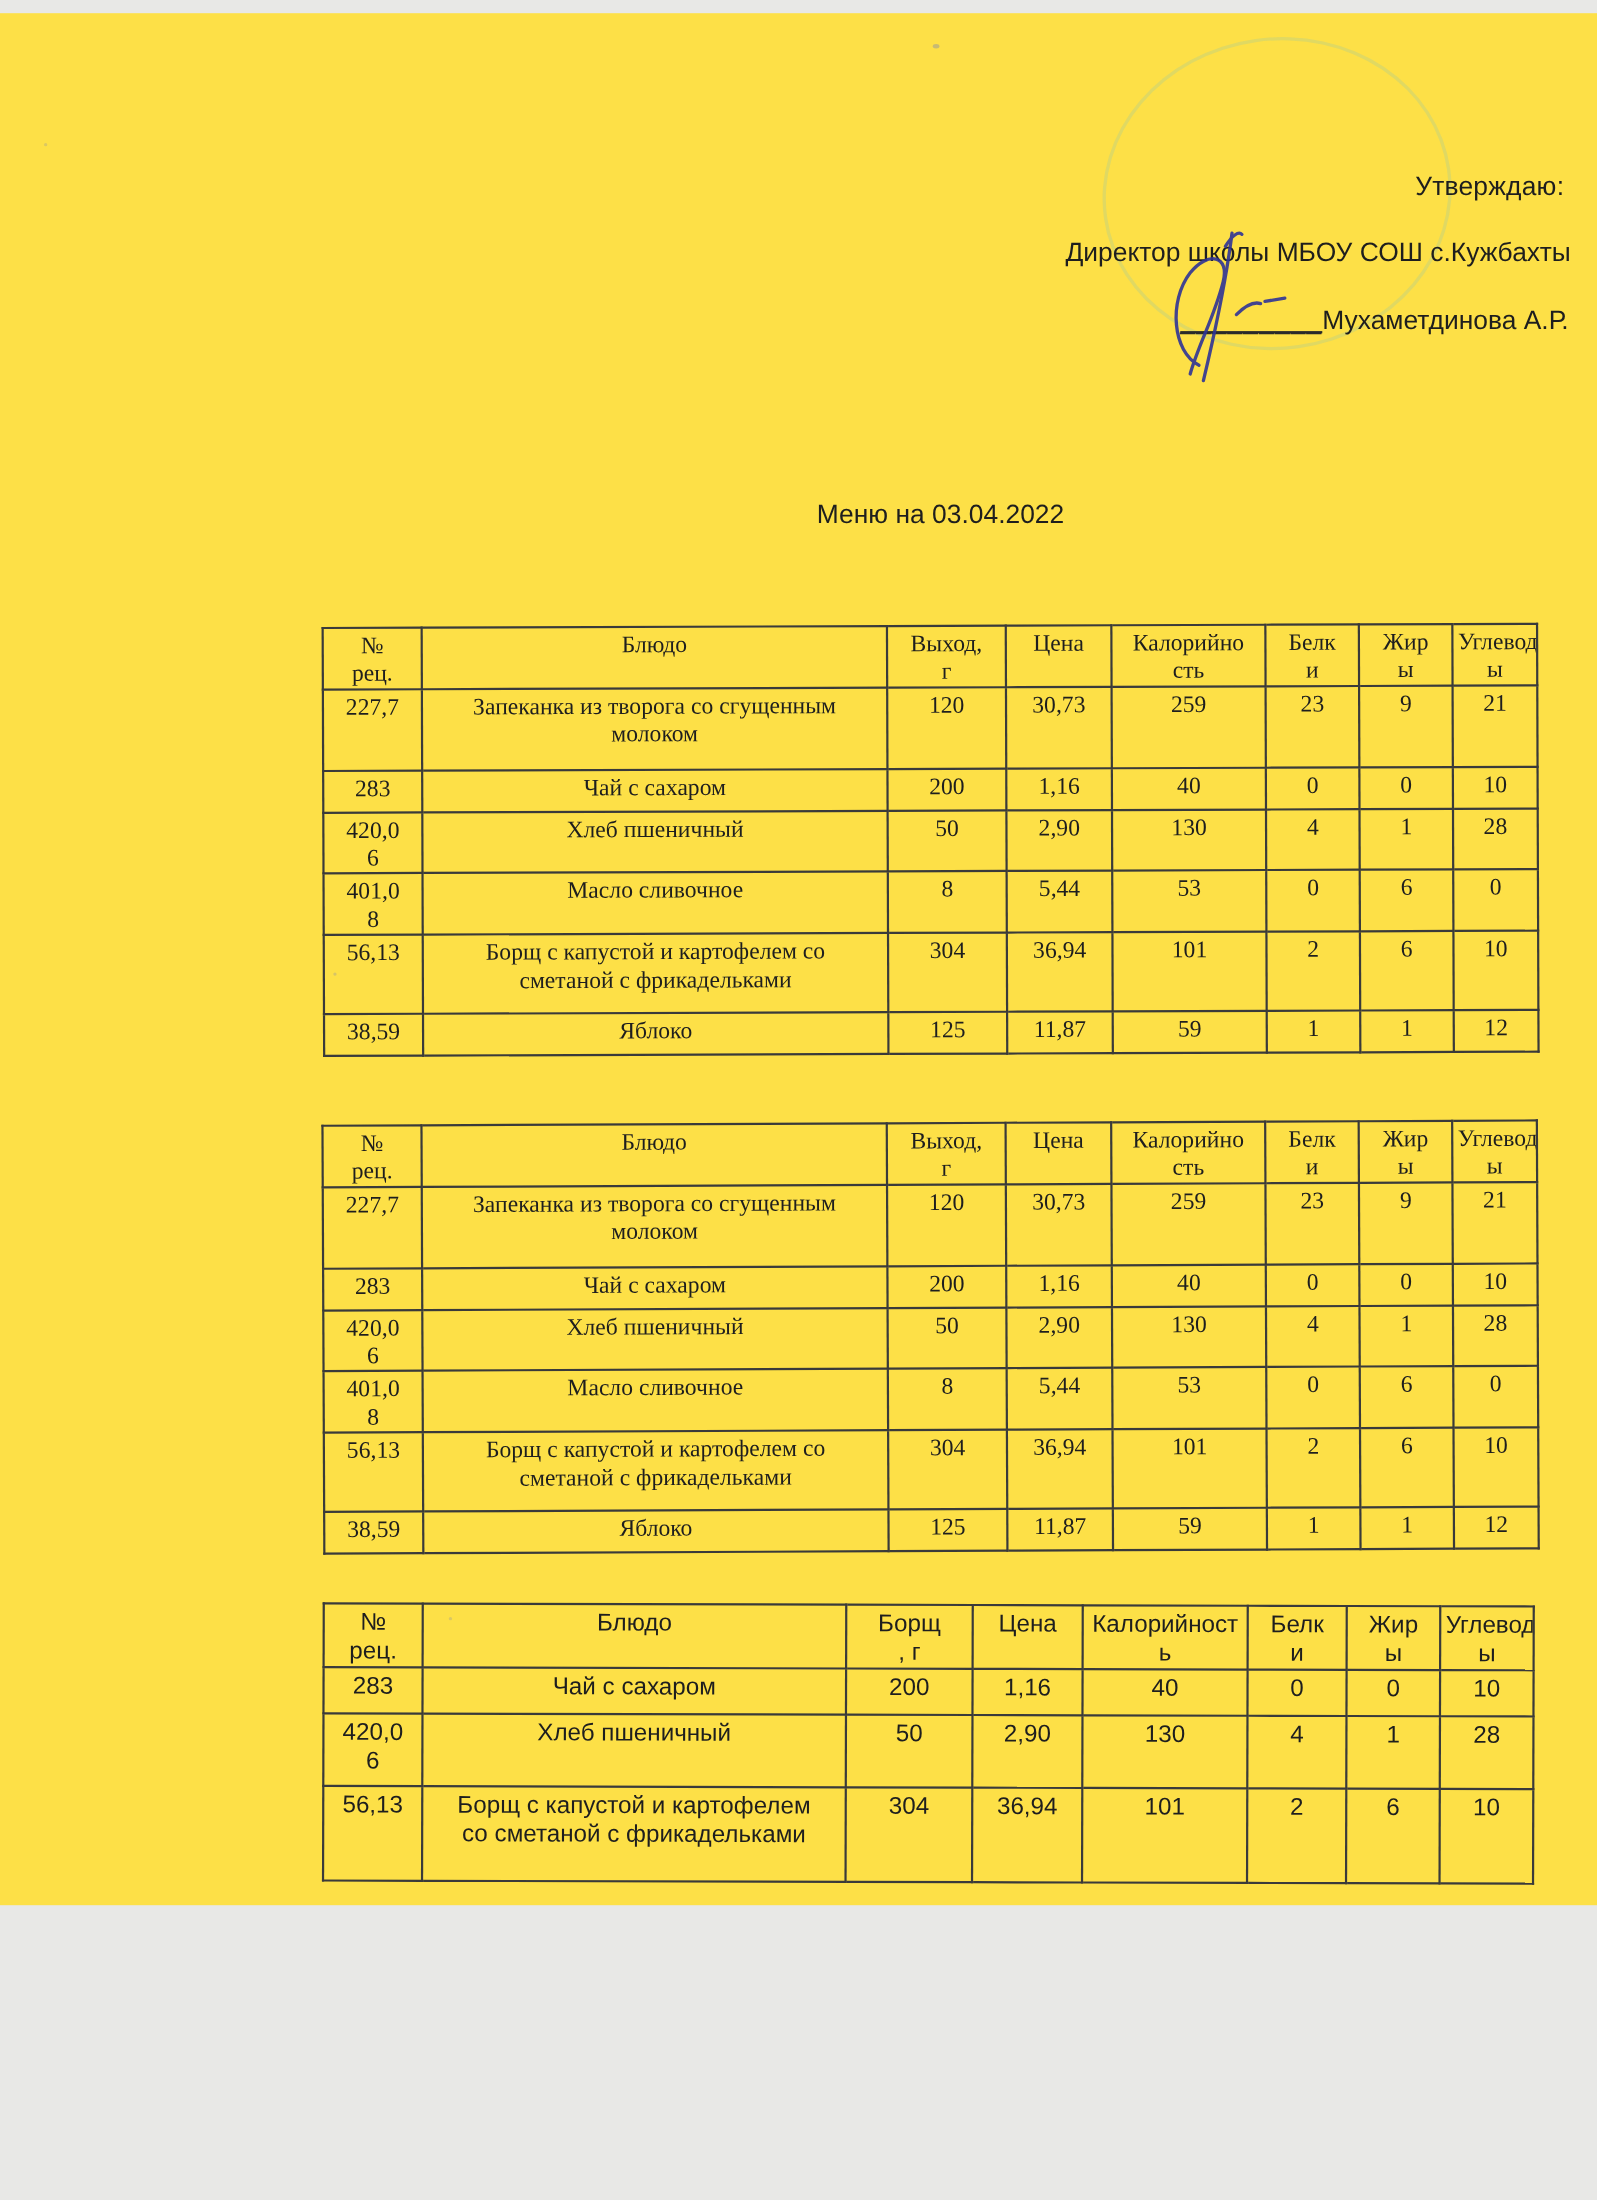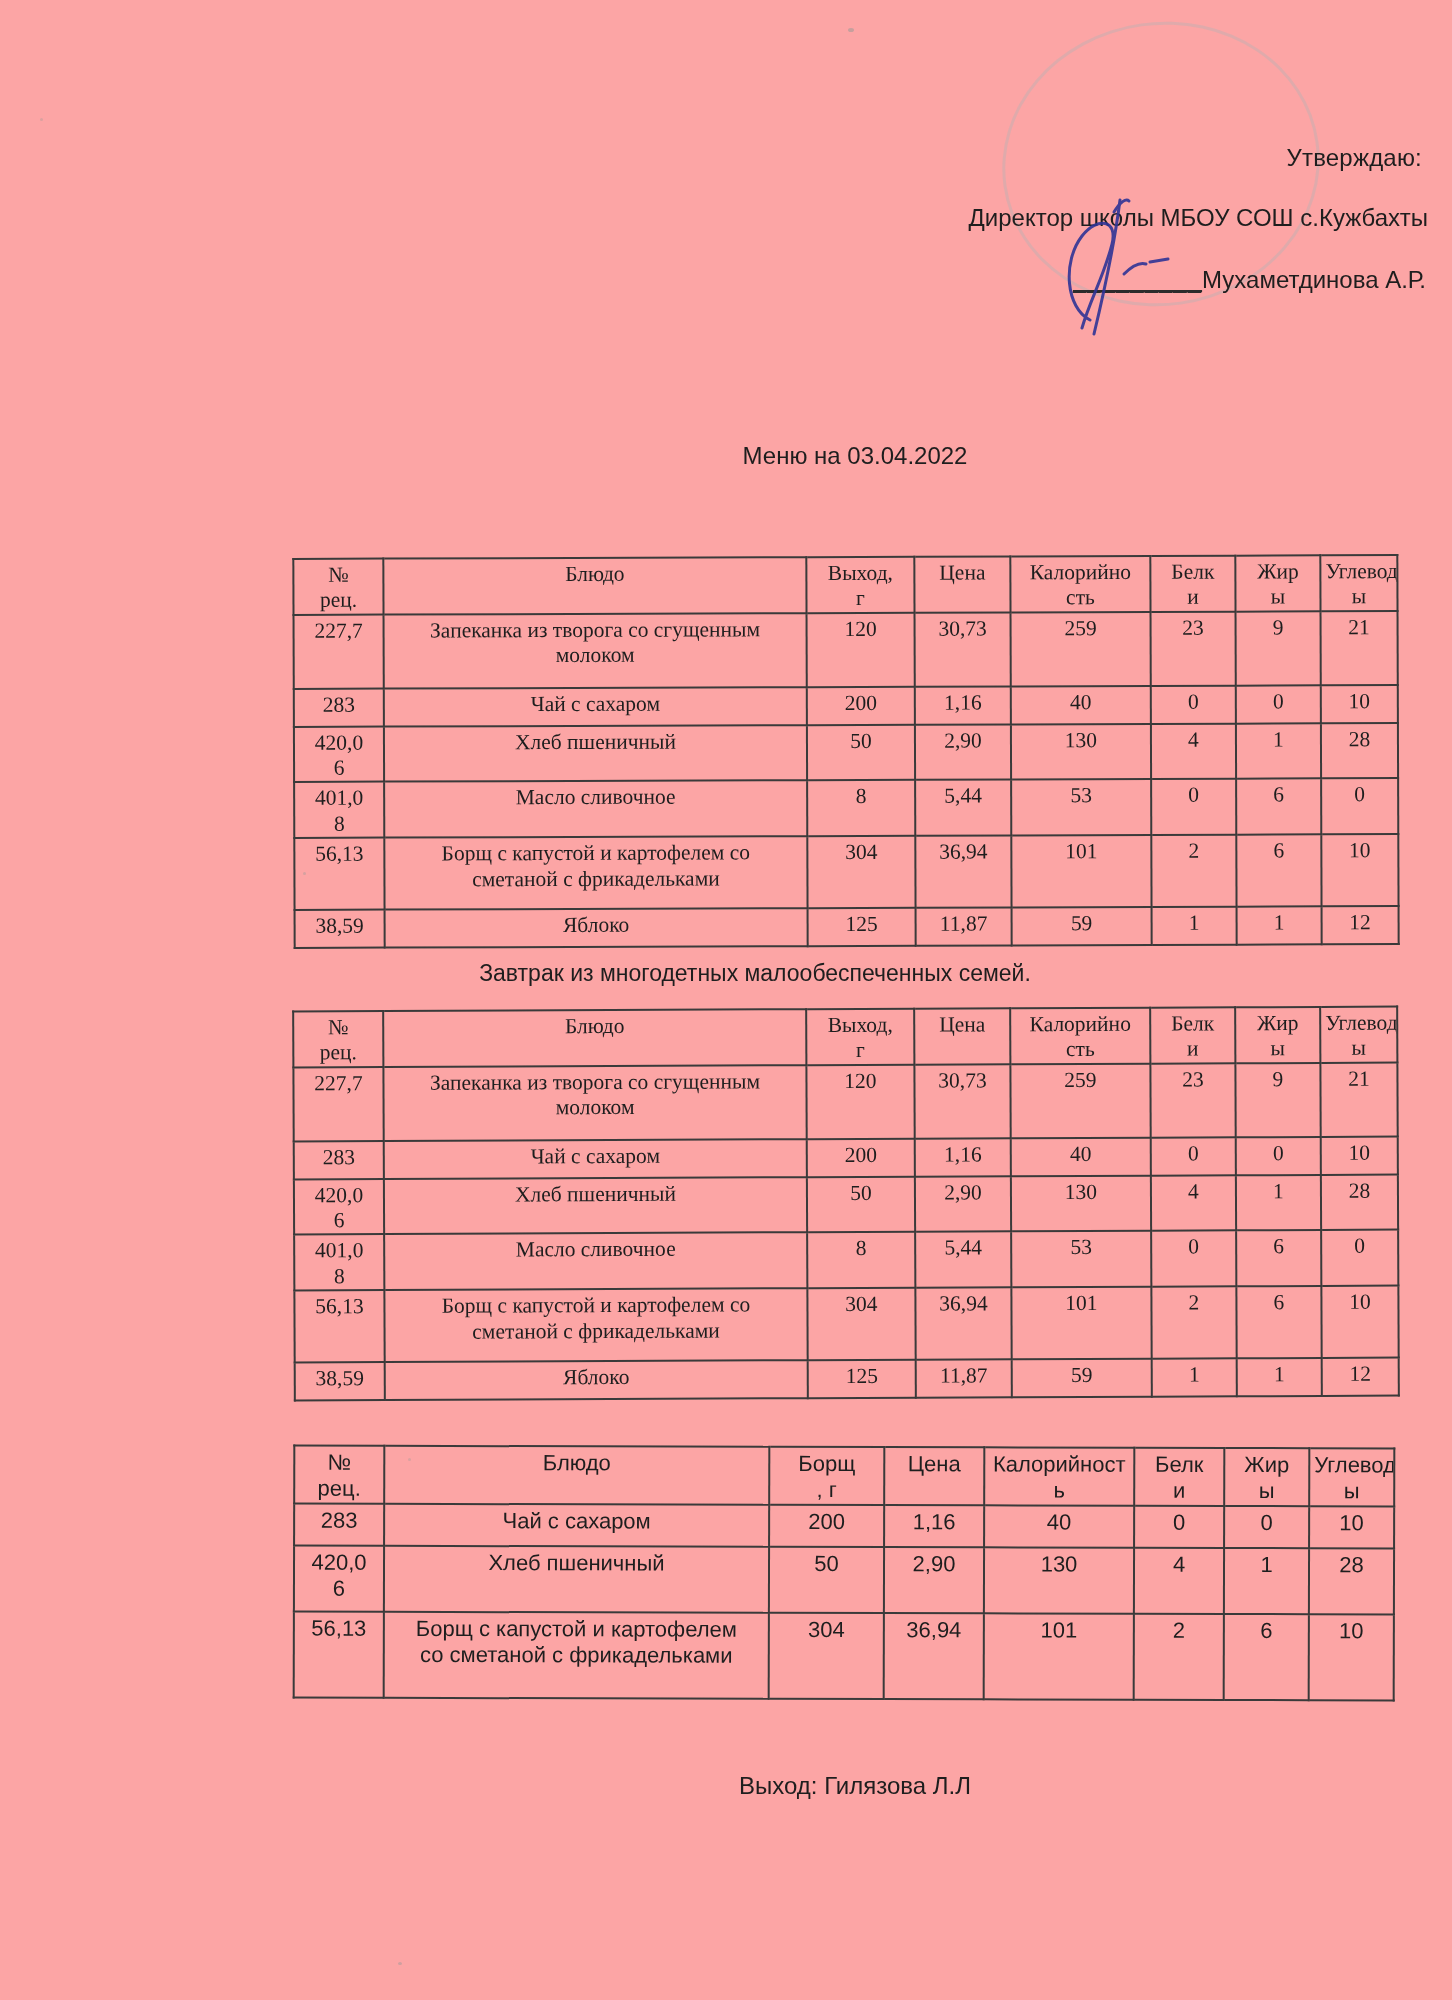--- a/index.html
+++ b/index.html
@@ -1,18 +1,18 @@
 <!DOCTYPE html>
 <html><head>
 <meta charset="utf-8">
 <style>
   html,body{margin:0;padding:0;background:#e8e8e6;}
   .page{
-    position:relative; width:1452px; height:2000px; margin:0 auto;
-    background:#fca5a5; overflow:hidden;
+    position:relative; width:1452px; height:1720px; margin:12px auto;
+    background:#fde047; overflow:hidden;
     font-family:"Liberation Sans", sans-serif; color:#1e1e1e;
   }
   
   .approve-line{position:absolute; top:144px; right:30px; font-size:24px; letter-spacing:.2px;}
   .director-line{position:absolute; top:204px; right:24px; font-size:24px;}
   .sig-line{position:absolute; top:266px; right:26px; font-size:24px; white-space:pre;}
   .sig-line .uline{letter-spacing:1px; color:#2b2b2b;text-decoration:underline;}
   .signature-svg{position:absolute; left:1028px; top:188px; pointer-events:none;}
   .stamp{
     position:absolute; left:1002px; top:22px; width:312px; height:278px;
@@ -166,21 +166,20 @@
           <td>125</td>
           <td>11,87</td>
           <td>59</td>
           <td>1</td>
           <td>1</td>
           <td>12</td>
         </tr>
       </tbody>
     </table>
 
-  <div class="sec-title p2">Завтрак из многодетных малообеспеченных семей.</div>
   <table class="menu-table tpos2 serif">
       <colgroup>
         <col style="width: 90px;">
         <col style="width: 423px;">
         <col style="width: 108px;">
         <col style="width: 96px;">
         <col style="width: 140px;">
         <col style="width: 85px;">
         <col style="width: 85px;">
         <col style="width: 77px;">

